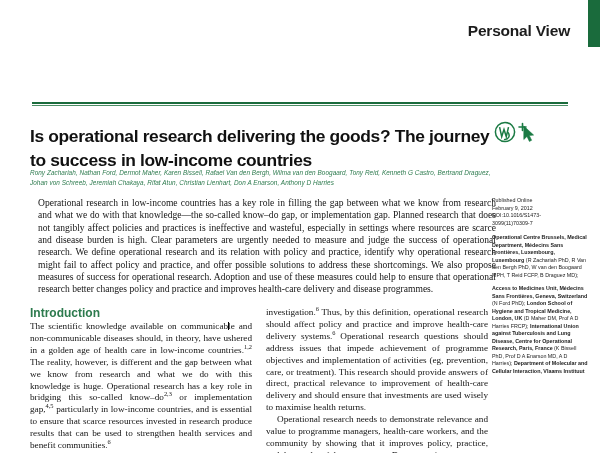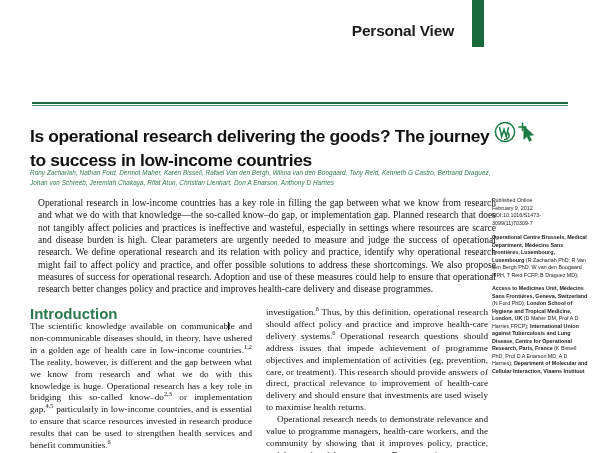--- a/index.html
+++ b/index.html
@@ -12,21 +12,21 @@
   body {
     font-family: "Liberation Serif", serif;
     color: #1a1a1a;
     position: relative;
   }
 
   
   .header-band {
     position: absolute;
     top: 0; left: 0;
-    width: 484px;
+    width: 600px;
     height: 47px;
   }
   .header-label {
     position: absolute;
     right: 30px;
     top: 22px;
     font-family: "Liberation Sans", sans-serif;
     font-weight: bold;
     font-size: 15.5px;
     letter-spacing: -0.2px;
@@ -118,21 +118,21 @@
     line-height: 11.9px;
     text-align: justify;
     color: #141414;
   }
   .col-left { left: 30px; }
   .col-right { left: 266px; }
 
   .section-head {
     font-family: "Liberation Sans", sans-serif;
     font-weight: bold;
-    font-size: 15px;
+    font-size: 12px;
     line-height: 13px;
     color: #2c7a4d;
     margin-bottom: 1px;
     text-align: left;
   }
   .para { margin: 0; }
   .para.indent { text-indent: 11px; }
   sup { font-size: 6.4px; vertical-align: super; line-height: 0; }
 
   

